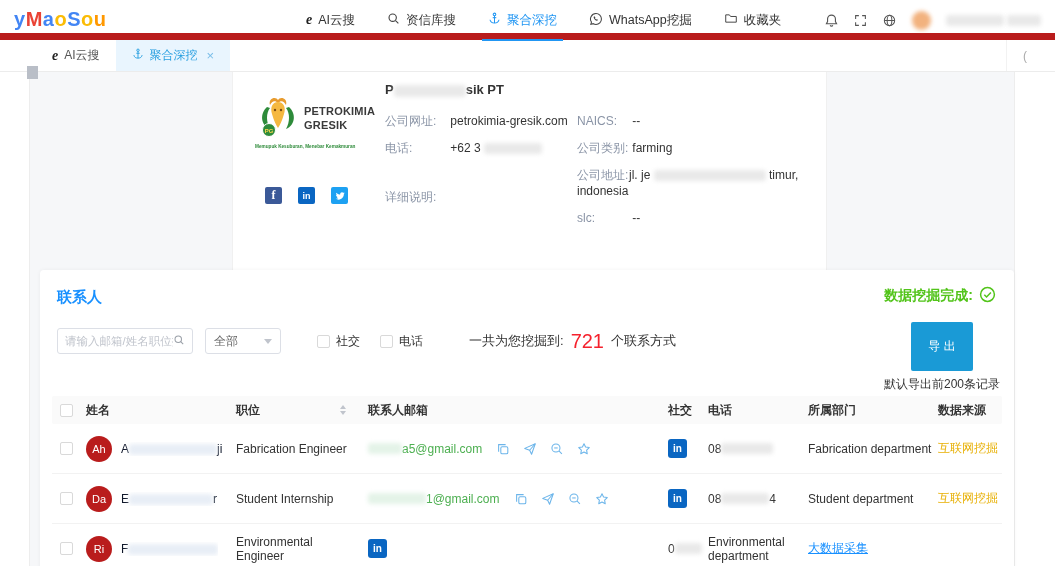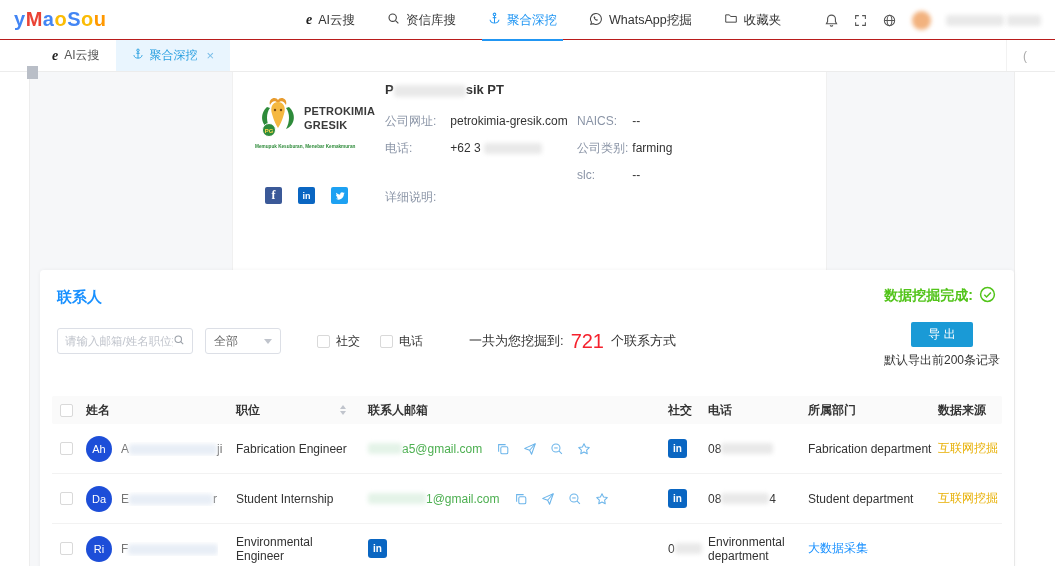--- a/index.html
+++ b/index.html
@@ -1,19 +1,19 @@
 <!DOCTYPE html>
 <html><head>
 <meta charset="utf-8">
 <style>
 *{margin:0;padding:0;box-sizing:border-box}
 html,body{width:1055px;height:566px;overflow:hidden}
 body{font-family:"Liberation Sans","DejaVu Sans",sans-serif;background:#fff;position:relative;color:#333;font-size:12px}
 
-.topbar{position:absolute;top:0;left:0;right:0;height:40px;background:#fff;border-bottom:1px solid #b91c1c;z-index:5}
+.topbar{position:absolute;top:0;left:0;right:0;height:40px;background:#fff;border-bottom:7px solid #b91c1c;z-index:5}
 .logo{position:absolute;left:14px;top:8px;font-size:20px;font-weight:bold;letter-spacing:.5px;cursor:pointer}
 .nav{position:absolute;left:306px;top:0;height:40px;display:flex;gap:32px;align-items:center}
 .nav-item{display:flex;align-items:center;gap:6px;font-size:12.5px;color:#333;height:40px;cursor:pointer;position:relative;white-space:nowrap}
 .nav-item.active{color:#2196f3}
 .nav-item.active::after{content:"";position:absolute;left:-6px;right:-6px;bottom:-1px;height:2px;background:#2196f3}
 .e-icon{font-family:"Liberation Serif",serif;font-weight:bold;font-style:italic;font-size:14px;color:#222;line-height:1}
 .hdr-right{position:absolute;right:14px;top:0;height:40px;display:flex;align-items:center;gap:15px}
 .hdr-ic{display:flex;align-items:center;cursor:pointer}
 .hdr-avatar{width:19px;height:19px;border-radius:50%;background:#f2b27e;filter:blur(2px)}
 .redact{display:inline-block;height:11px;border-radius:3px;background:#ececec;filter:blur(2px);vertical-align:middle}
@@ -63,34 +63,34 @@
 .search-box input::placeholder{color:#c0c4cc}
 .select-box{margin-left:12px;width:76px;height:26px;border:1px solid #dcdfe6;border-radius:3px;display:flex;align-items:center;padding:0 8px;font-size:12px;color:#666;justify-content:space-between;cursor:pointer}
 .caret{width:0;height:0;border-left:4px solid transparent;border-right:4px solid transparent;border-top:5px solid #c0c4cc}
 .cb-group{display:flex;align-items:center;gap:6px;font-size:12px;color:#333;cursor:pointer}
 .cb-group.first{margin-left:36px}
 .cb-group.second{margin-left:20px}
 .cb{width:13px;height:13px;border:1px solid #d9d9d9;border-radius:2px;background:#fff;flex:0 0 auto}
 .count{margin-left:46px;font-size:13px;color:#333;display:flex;align-items:center;gap:5px;white-space:nowrap}
 .count .num{color:#f5222d;font-size:20px;font-weight:normal;padding:0 2px;line-height:1}
 .ct-export{position:absolute;right:14px;top:52px;text-align:center}
-.export-btn{background:#1a9ad6;color:#fff;font-size:12px;padding:4px 17px;border:0;border-radius:2px;cursor:pointer;font-family:inherit}
+.export-btn{background:#1a9ad6;color:#fff;font-size:12px;padding:16px 17px;border:0;border-radius:2px;cursor:pointer;font-family:inherit}
 .export-note{font-size:12px;color:#333;margin-top:5px;white-space:nowrap}
 
 .table{position:absolute;left:12px;right:12px;top:126px}
 .trow{display:grid;grid-template-columns:34px 150px 132px 300px 40px 100px 130px 1fr;align-items:center}
 .thead{height:28px;background:#fafafa;font-weight:bold;font-size:12px;color:#333;border-radius:2px}
 .tbody-row{height:50px;border-bottom:1px solid #f2f2f2;font-size:12px}
 .cell{padding-right:6px;display:flex;align-items:center;min-width:0}
 .cell.cbcell{justify-content:flex-start;padding-left:8px}
 .sort{margin-left:auto;margin-right:16px;display:flex;flex-direction:column;gap:2px;cursor:pointer}
 .tri-up{width:0;height:0;border-left:3.5px solid transparent;border-right:3.5px solid transparent;border-bottom:4px solid #c0c4cc}
 .tri-dn{width:0;height:0;border-left:3.5px solid transparent;border-right:3.5px solid transparent;border-top:4px solid #c0c4cc}
-.avatar{width:26px;height:26px;border-radius:50%;background:#1d4ed8;color:#fff;font-size:11px;display:flex;align-items:center;justify-content:center;margin-right:9px;flex:0 0 auto}
-.name-txt{color:#737373;white-space:nowrap;overflow:hidden;cursor:pointer}
+.avatar{width:26px;height:26px;border-radius:50%;background:#b91c1c;color:#fff;font-size:11px;display:flex;align-items:center;justify-content:center;margin-right:9px;flex:0 0 auto}
+.name-txt{color:#0f172a;white-space:nowrap;overflow:hidden;cursor:pointer}
 .email-txt{color:#4caf50;white-space:nowrap}
 .mail-icons{display:flex;gap:13px;margin-left:14px}
 .mail-icons svg{cursor:pointer}
 .li-badge{width:19px;height:19px;border-radius:3px;background:#0a66c2;color:#fff;font-size:10px;font-weight:bold;display:flex;align-items:center;justify-content:center;cursor:pointer}
 .src-txt{white-space:nowrap;cursor:pointer}
 </style>
 </head>
 <body>
 
 <header class="topbar">
@@ -238,20 +238,23 @@
         <div class="ccol2">
           <div class="cfield">
             <span class="lbl">NAICS:</span>
             <span>--</span>
           </div>
           <div class="cfield">
             <span class="lbl">公司类别:</span>
             <span>farming</span>
           </div>
           <div class="cfield">
+            <span class="lbl">公司地址:</span><span>jl. je</span> <span class="redact gray" style="width:112px"></span> <span>timur,</span> <span>indonesia</span>
+          </div>
+          <div class="cfield">
             <span class="lbl">slc:</span>
             <span>--</span>
           </div>
         </div>
       </div>
     </div>
   </section>
 
   <section class="contacts-card">
     <div class="ct-title">联系人</div>
@@ -417,18 +420,18 @@
         <div class="cell">
             <span class="li-badge">in</span>
           </div>
         <div class="cell">
             <span>0</span>
             <span class="redact gray" style="width:54px"></span>
             <span></span>
           </div>
         <div class="cell">Environmental department</div>
         <div class="cell">
-            <span class="src-txt" style="color: rgb(24, 144, 255);">大数据采集</span>
+            <span class="src-txt" style="color: rgb(24, 144, 255); text-decoration: underline;">大数据采集</span>
           </div>
       </div>
     </div>
   </section>
 </div>
 
 </body></html>

